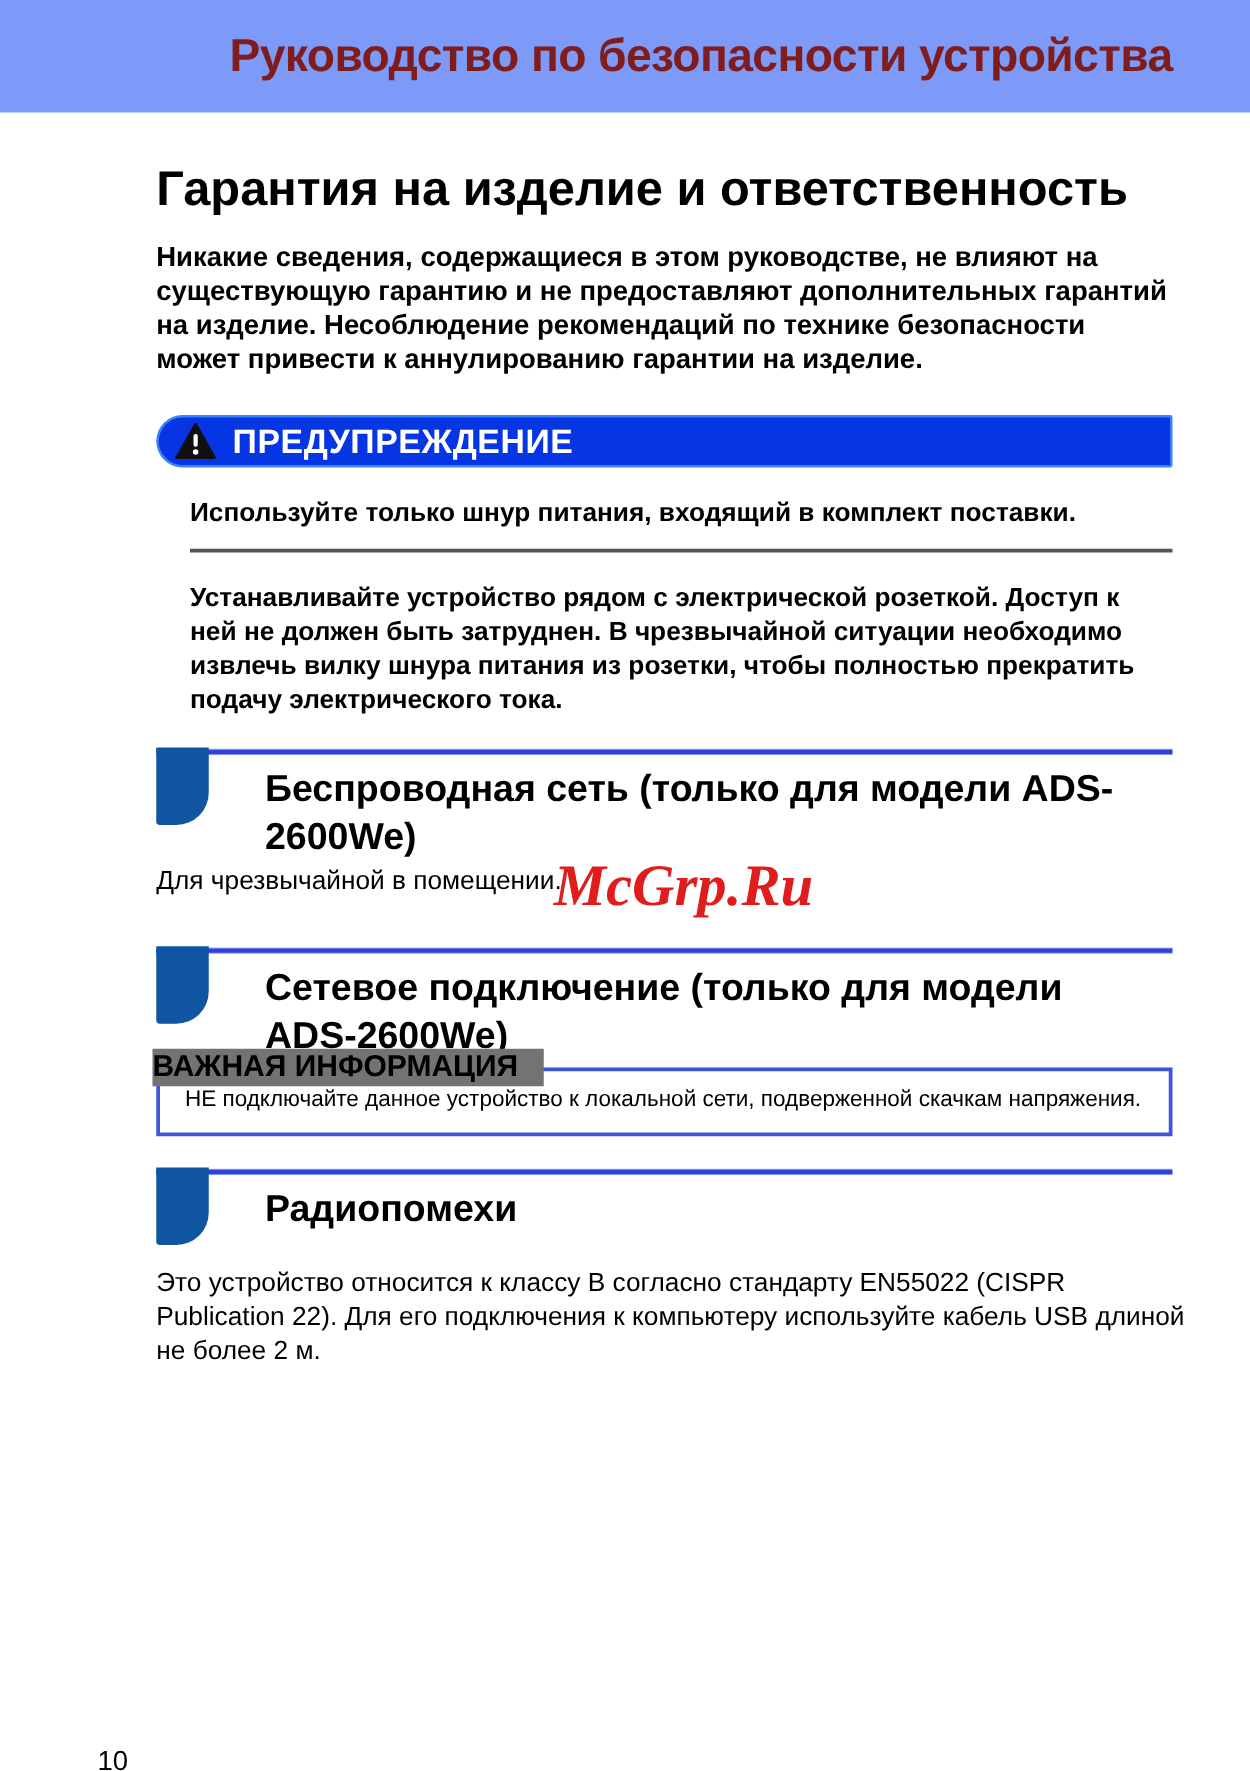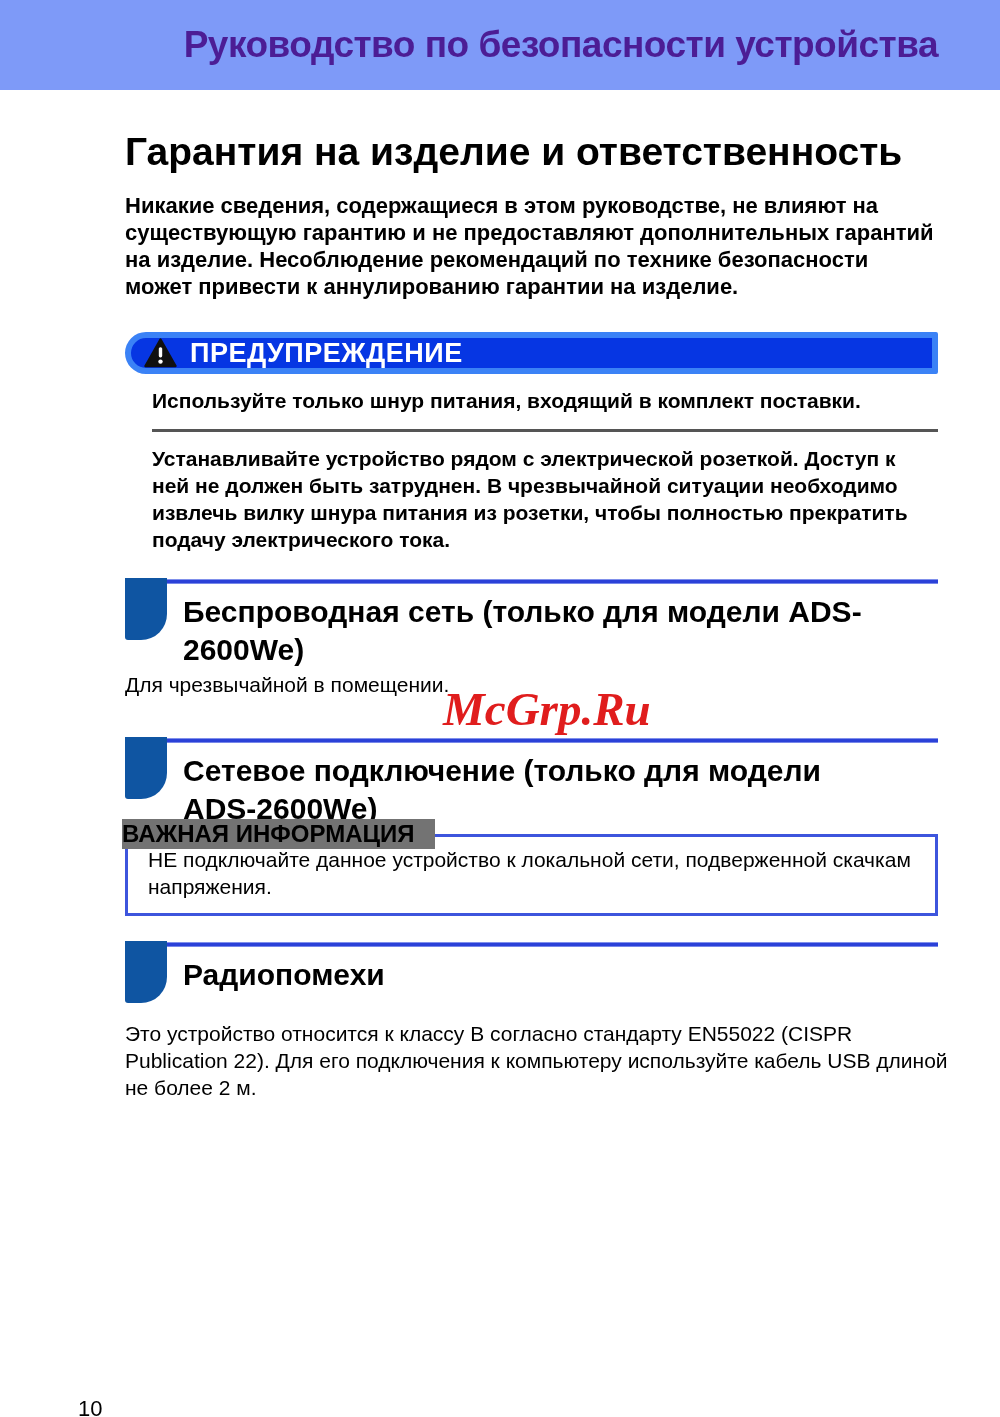--- a/index.html
+++ b/index.html
@@ -6,70 +6,70 @@
   html,body { background:#ffffff; }
   body {
     width:1000px; height:1417px; position:relative; overflow:hidden;
     font-family:"Liberation Sans", sans-serif; color:#000;
   }
   
   .topbar {
     height:90px; background:#7e9af8; display:flex; align-items:center;
   }
   .topbar-title {
-    margin-left:auto; padding-right:62px; color:#4c1d95; font-weight:bold;
+    margin-left:auto; padding-right:62px; color:#7f1d1d; font-weight:bold;
     font-size:37px; letter-spacing:-0.5px;
   }
   
   .content { margin:0 62px 0 125px; }
   h1.doc-h1 { margin-top:40px; font-size:39px; font-weight:bold; }
   p.intro { margin-top:18px; font-size:22px; line-height:27px; max-width:813px;font-weight:bold; }
 
   
   .warn-banner {
     margin-top:32px; height:42px; background:#0636e3;
-    border:6px solid #3b82f6; border-radius:22px 2px 2px 22px;
+    border:2px solid #3b82f6; border-radius:22px 2px 2px 22px;
     display:flex; align-items:center; gap:13px; padding-left:13px;
   }
   .warn-icon { display:flex; align-items:center; }
   .warn-label { color:#ffffff; font-weight:bold; font-size:27px; letter-spacing:0.5px; }
   .warn-body { margin-left:27px; max-width:786px; }
-  .warn-item { font-weight:bold; font-size:21px; line-height:27px; margin-top:13px; }
+  .warn-item { font-weight:bold; font-size:21px; line-height:27px; margin-top:23px; }
   .warn-divider { border:none; border-top:3px solid #555555; margin:15px 0 0 0; }
 
   
   .sec { position:relative; }
   .sec-1 { margin-top:26px; }
   .sec-2 { margin-top:40px; }
   .sec-3 { margin-top:26px; }
   .sec-line {
     height:5px;
     background:linear-gradient(#aab7f5, #2b41d8 30%, #2b41d8 75%, #aab7f5);
   }
   .sec-tab {
     position:absolute; left:0; top:-1px; width:42px; height:62px;
     background:#0f55a2; border-radius:0 0 26px 3px;
   }
   .sec-title {
-    margin-left:58px; padding-top:9px; font-size:30px; font-weight:bold;
+    margin-left:87px; padding-top:9px; font-size:30px; font-weight:bold;
     line-height:38px; max-width:680px;
   }
   .body-text { font-size:21px; line-height:27px; }
   .after-sec1 { margin-top:2px; }
   .final-para { margin-top:26px; max-width:835px; margin-right:-22px; }
 
   
   .imp { position:relative; margin-top:6px; }
   .imp-title {
     position:absolute; top:-15px; left:-3px; background:#737373;
     padding-right:20px; font-size:24px; font-weight:bold; line-height:30px;
   }
   .imp-box {
     border:3px solid #3d55dd; padding:9px 16px 13px 20px;
-    font-size:21px; line-height:27px;
+    font-size:18px; line-height:27px;
   }
 
   
   .watermark {
     position:absolute; left:418px; top:682px;
     font-family:"Liberation Serif", serif; font-style:italic; font-weight:bold;
     font-size:47px; color:#e01d1d; white-space:nowrap; pointer-events:none;margin-left:25px;
   }
   .page-number { position:absolute; left:78px; top:1396px; font-size:22px; }
 </style>

